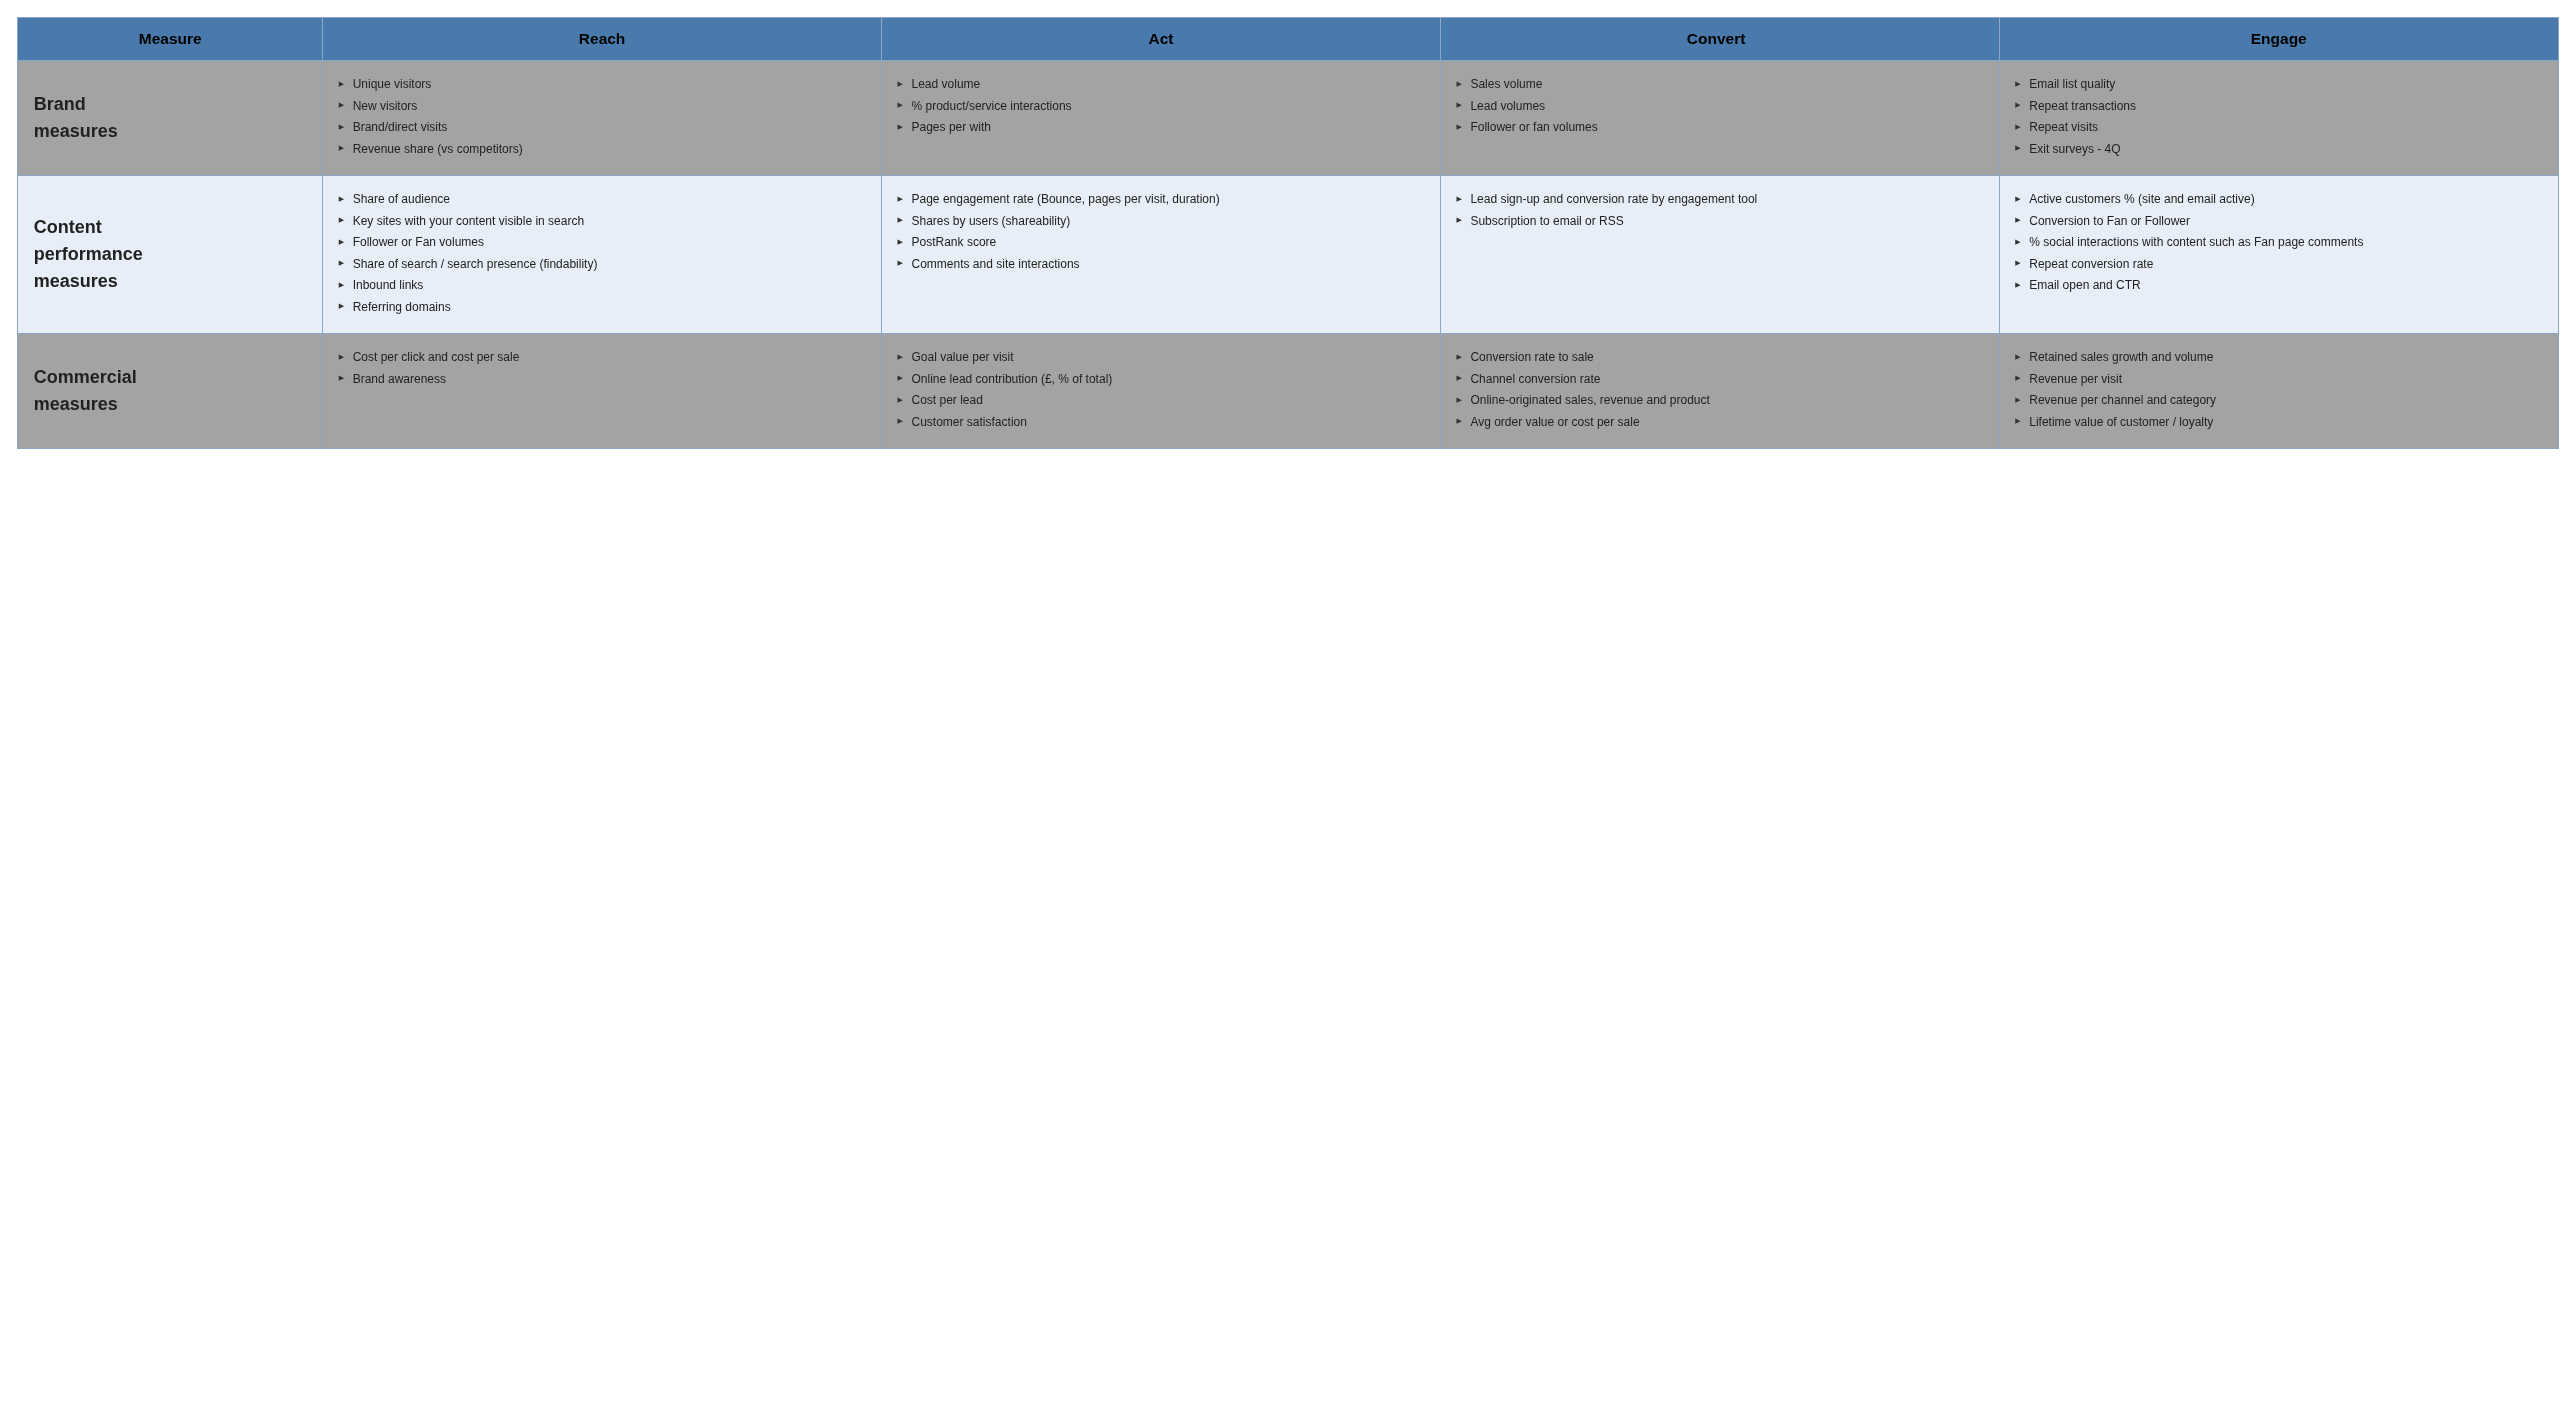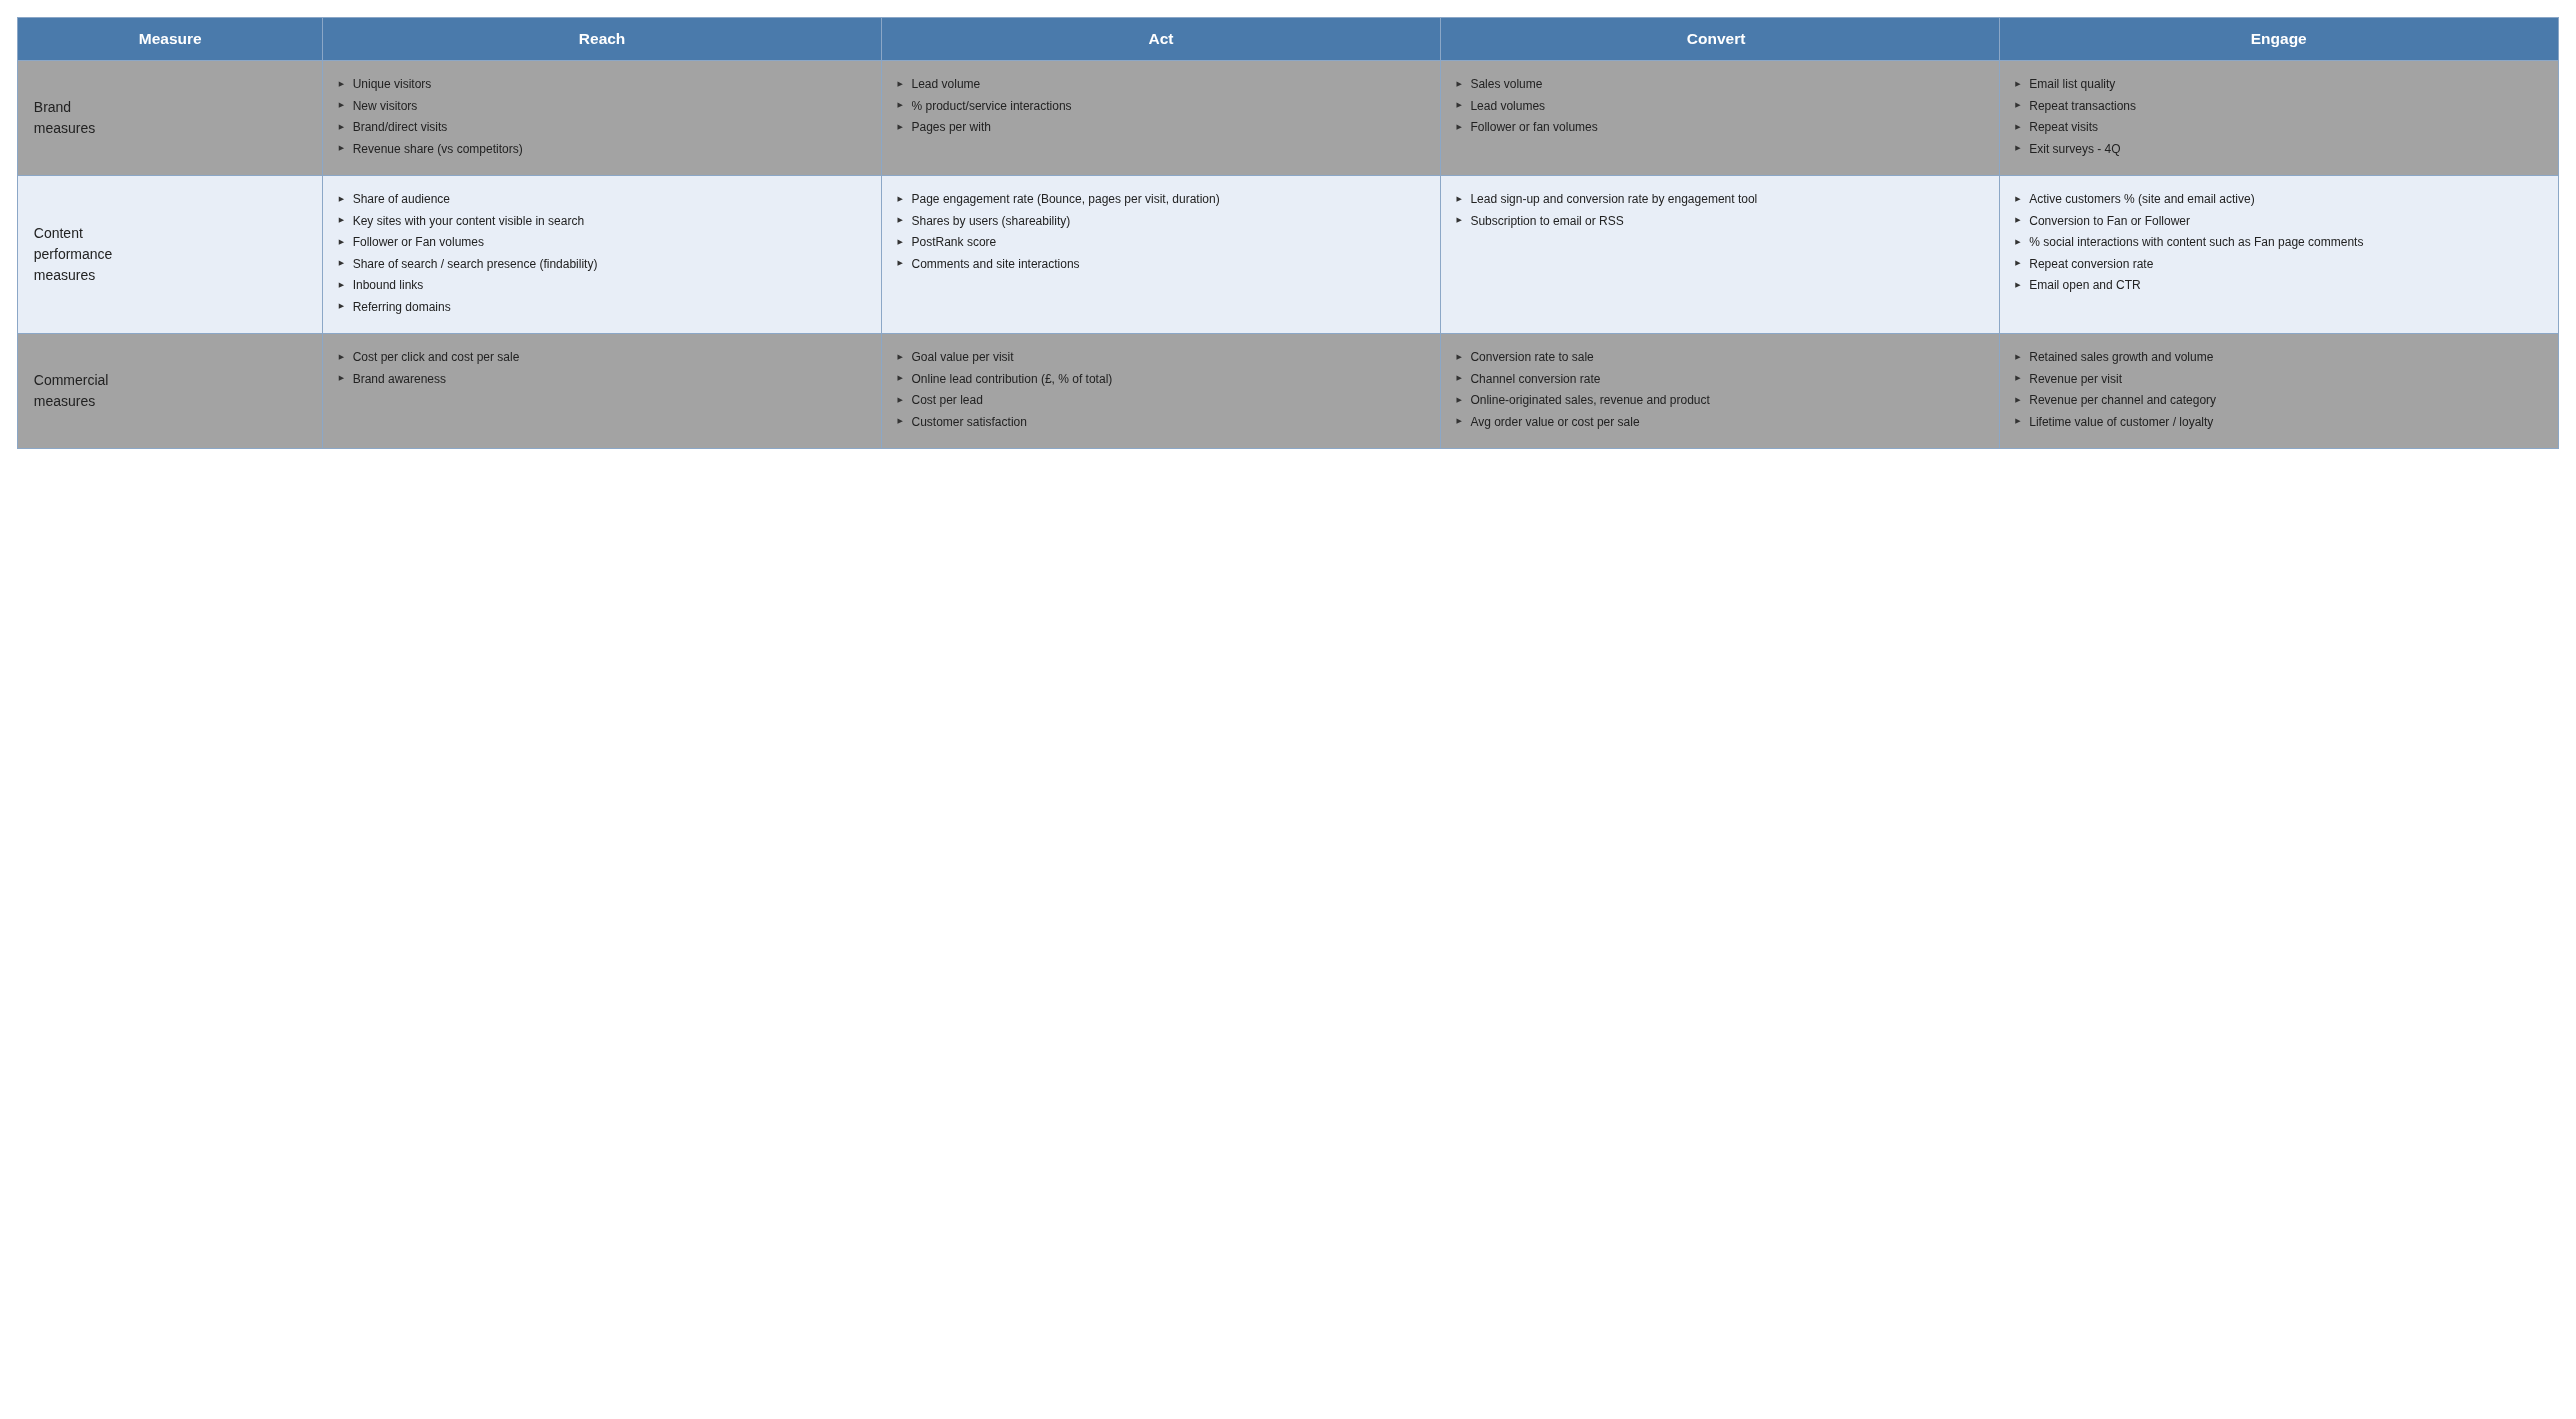--- a/index.html
+++ b/index.html
@@ -8,39 +8,39 @@
       background: #fff;
       padding: 17.3px;
     }
     table {
       width: 100%;
       border-collapse: collapse;
       border: 1.7px solid #8ba7c7;
     }
     th {
       background-color: #4a7aab;
-      color: #ffffff;
+      color: #000000;
       font-weight: bold;
       font-size: 15.5px;
       padding: 12px 15.5px;
       text-align: center;
       border: 1.7px solid #8ba7c7;
     }
     td {
       background-color: #dce6f1;
       vertical-align: top;
       padding: 14px 15.5px;
       border: 1.7px solid #8ba7c7;
       font-size: 12px;
       color: #222;
       line-height: 1.5;
     }
     td.row-header {
-      font-weight: normal;
-      font-size: 14px;
+      font-weight: bold;
+      font-size: 18px;
       white-space: nowrap;
       vertical-align: middle;
     }
     ul.bullet-list {
       list-style: none;
       padding: 0;
       margin: 0;
     }
     ul.bullet-list li {
       padding-left: 14px;

